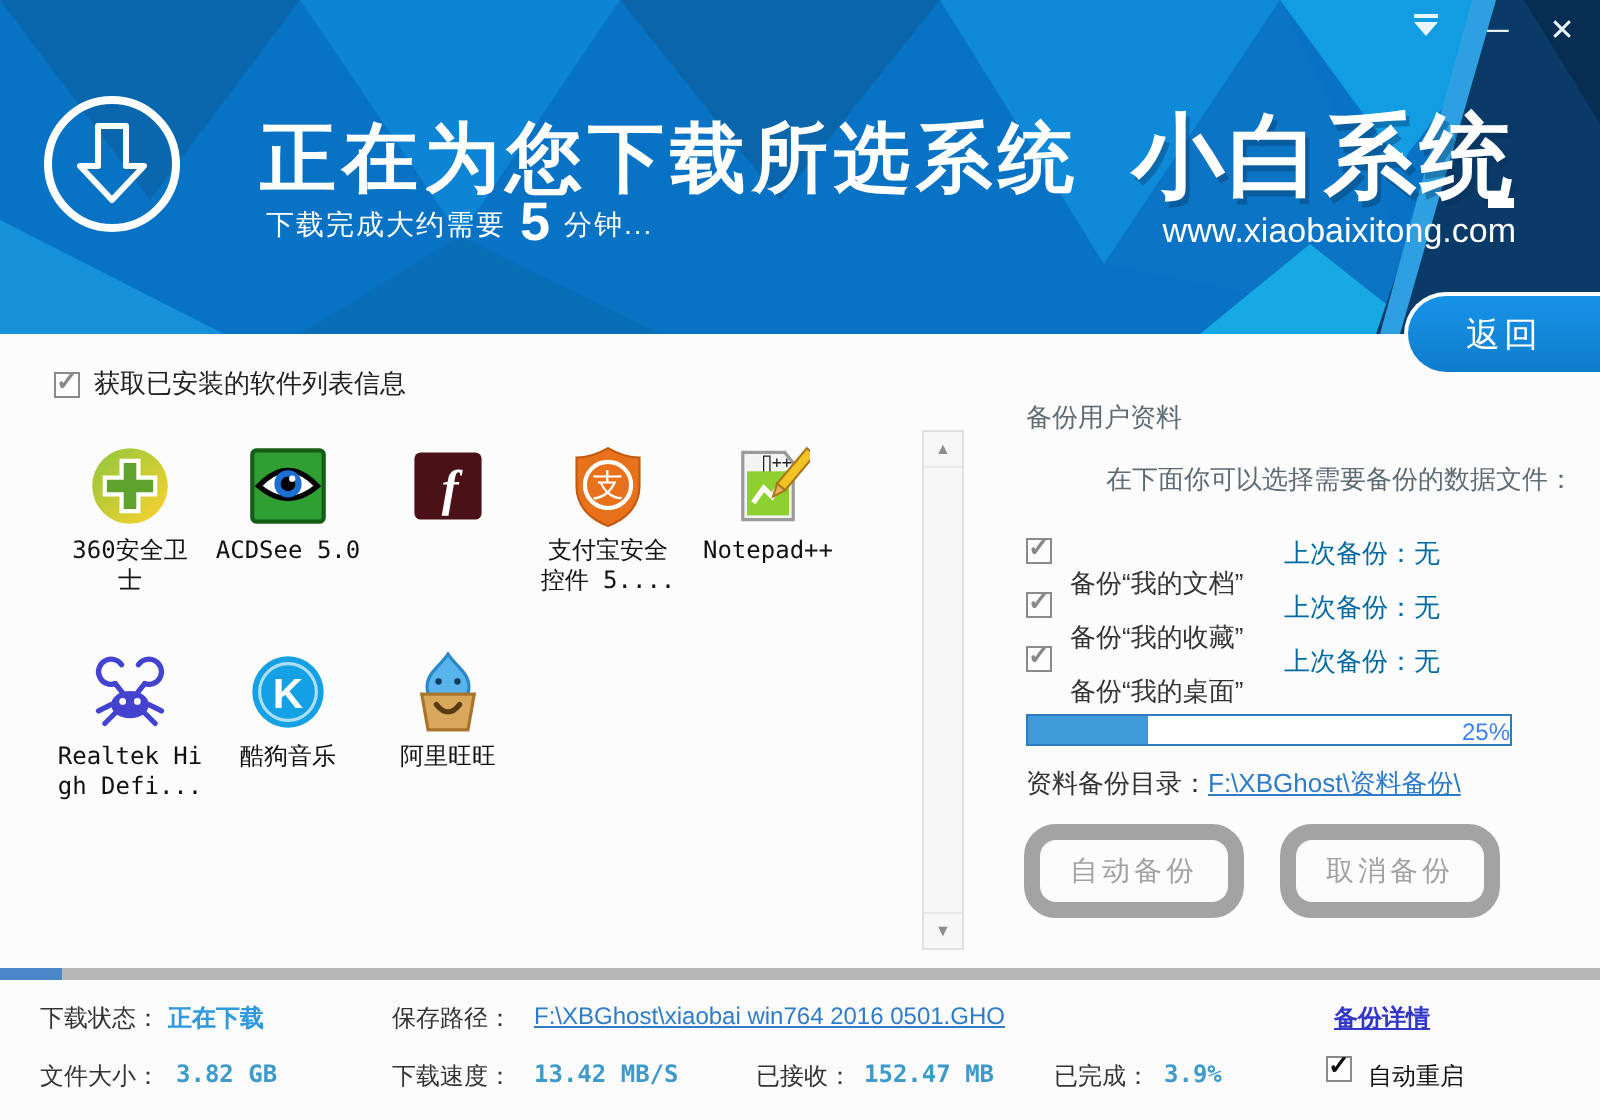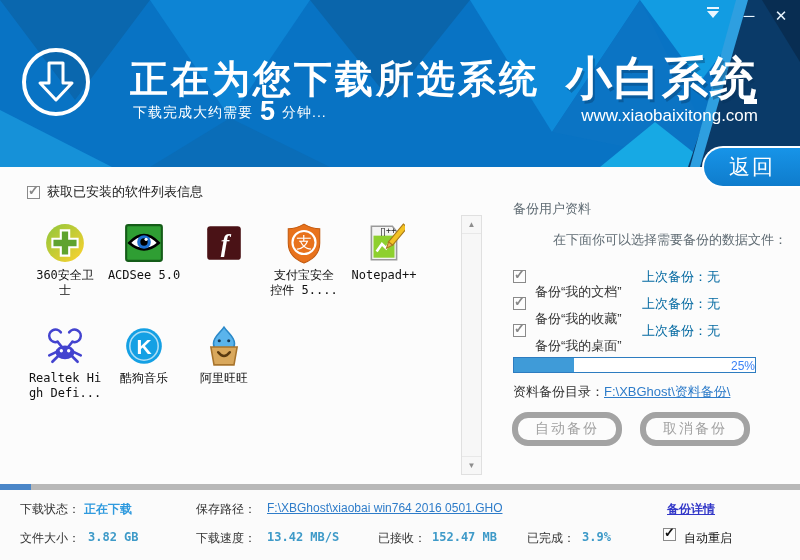--- a/index.html
+++ b/index.html
@@ -24,21 +24,21 @@
   .hdr-sub .t { font-size:14px; line-height:22px; letter-spacing:1px; }
   .hdr-sub .n { font-size:27px; line-height:27px; margin:0 7px; font-weight:bold; }
   .logo { position:absolute; left:540px; top:48px; width:218px; text-align:right; color:#fff;
       font-size:46px; font-weight:bold; letter-spacing:2px; z-index:5;
       text-shadow:2px 3px 0 rgba(6,50,90,.35); }
   .logo-underscore { position:absolute; left:744px; top:99px; width:13px; height:5px; background:#fff; z-index:6; }
   .logo-url { position:absolute; left:540px; top:106px; width:218px; text-align:right; color:#fff;
       font-size:17px; z-index:5; }
   .back-btn { position:absolute; left:702px; top:146px; width:98px; height:42px; z-index:12;
       background:linear-gradient(#1794e8,#0f7ccc); border:2px solid #fff; border-right:none;
-      border-radius:22px 0 0 22px; color:#fff; font-size:21px; letter-spacing:2px;
+      border-radius:22px 0 0 22px; color:#fff; font-size:17px; letter-spacing:2px;
       display:flex; align-items:center; justify-content:center; cursor:pointer; }
 
   
   .content { position:absolute; left:0; top:167px; width:800px; height:317px; background:#fcfcfc; }
   .cb { display:inline-block; width:13px; height:13px; background:#fdfdfd; border:1px solid #8a8a8a; position:relative; vertical-align:middle; cursor:pointer; }
   .cb.on::after { content:"✓"; position:absolute; left:0px; top:-4px; font-size:13px; font-weight:bold; color:#888; }
   .cb.dark.on::after { color:#111; }
   .top-check { position:absolute; left:27px; top:16px; display:flex; align-items:center; gap:7px; }
   .top-check .lbl { font-size:13px; color:#222; }
 
@@ -61,21 +61,21 @@
   .bk-row .bk-label { position:absolute; left:22px; top:0; font-size:13px; color:#333;margin-top:16px; }
   .bk-row .bk-last  { position:absolute; left:129px; top:1px; font-size:13px; color:#0369a1; }
   .bk-progress { position:absolute; left:513px; top:190px; width:243px; height:16px;
       background:#fff; border:1px solid #2d7cc0; }
   .bk-progress .fill { height:100%; background:#3f9bd8; }
   .bk-progress .pct { position:absolute; left:0; top:0; width:100%; text-align:right;
       font-size:12px; line-height:16px; color:#3b82f6; }
   .bk-dir-label { position:absolute; left:513px; top:216px; font-size:13px; color:#333; }
   .bk-dir-link  { position:absolute; left:604px; top:216px; font-size:13px; color:#2e7cc9;
       text-decoration:underline; cursor:pointer; }
-  .pill-btn { position:absolute; top:245px; width:110px; height:34px; border:6px solid #a3a3a3;
+  .pill-btn { position:absolute; top:245px; width:110px; height:47px; border:8px solid #a3a3a3;
       border-radius:16px; background:transparent; color:#a2a2a2; font-size:14px; letter-spacing:2px;
       display:flex; align-items:center; justify-content:center; cursor:pointer; }
 
   
   .dl-strip { position:absolute; left:0; top:484px; width:800px; height:6px; background:#b8b8b8; }
   .dl-strip .fill { height:100%; background:#4a86c8; }
   .statusbar { position:absolute; left:0; top:490px; width:800px; height:70px; background:#fbfbfb; }
   .statusbar span { position:absolute; font-size:12px; white-space:nowrap; }
   .sb-lbl { color:#333; }
   .sb-val { color:#3e9ac8; font-weight:bold; font-family:"DejaVu Sans Mono", monospace; }

